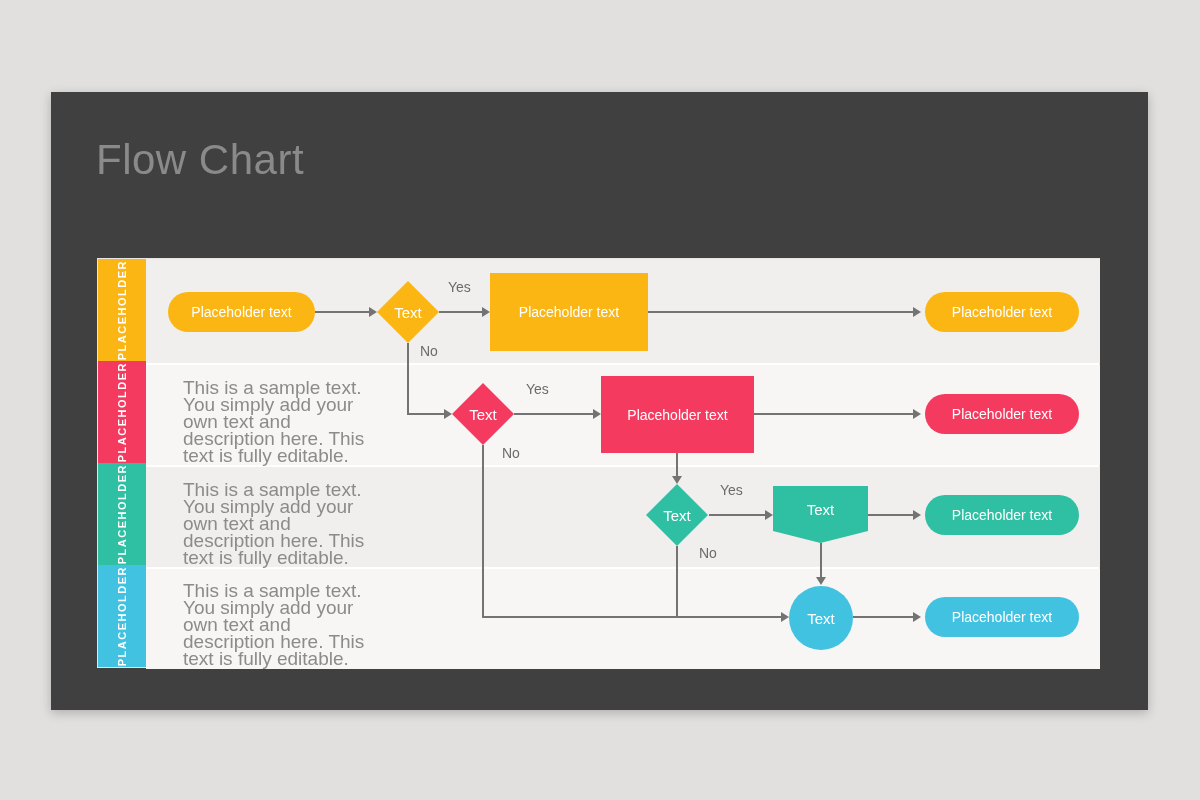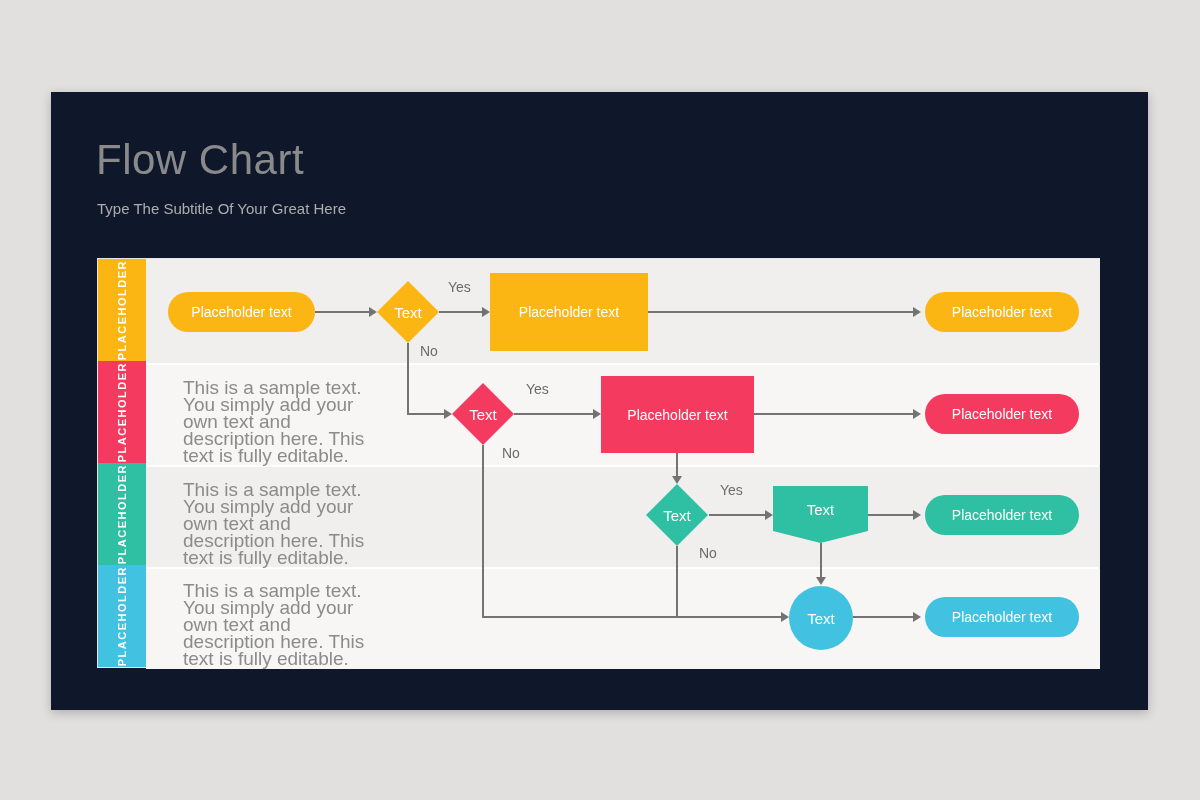--- a/index.html
+++ b/index.html
@@ -5,21 +5,21 @@
   * { margin:0; padding:0; box-sizing:border-box; }
   html,body { width:1200px; height:800px; }
   body {
     font-family: "Liberation Sans", sans-serif;
     background:#e1e0de;
     position:relative;
     overflow:hidden;
   }
   .slide {
     position:absolute; left:51px; top:92px; width:1097px; height:618px;
-    background:#0f172a;
+    background:#404040;
     box-shadow:0 3px 10px rgba(0,0,0,0.22);
     text-decoration:underline;
   }
   .title {
     position:absolute; left:45px; top:44px;
     font-size:42px; font-weight:400; color:#8a8a8a; letter-spacing:0.5px;
   }
   .subtitle {
     position:absolute; left:46px; top:108px;
     font-size:15px; color:#adadad;
@@ -70,21 +70,20 @@
     border-left:5px solid transparent; border-right:5px solid transparent;
     border-top:8px solid #737373; }
   .lbl { position:absolute; font-size:14px; color:#6b6b6b; }
 </style>
 </head>
 <body>
 
 <div class="slide">
 
   <div class="title">Flow Chart</div>
-  <div class="subtitle">Type The Subtitle Of Your Great Here</div>
 
   <div class="panel">
 
     <div class="row a r1"></div>
     <div class="row b r2"></div>
     <div class="row a r3"></div>
     <div class="row b r4"></div>
 
     <div class="tabs">
       <div class="tab bg-yellow">

